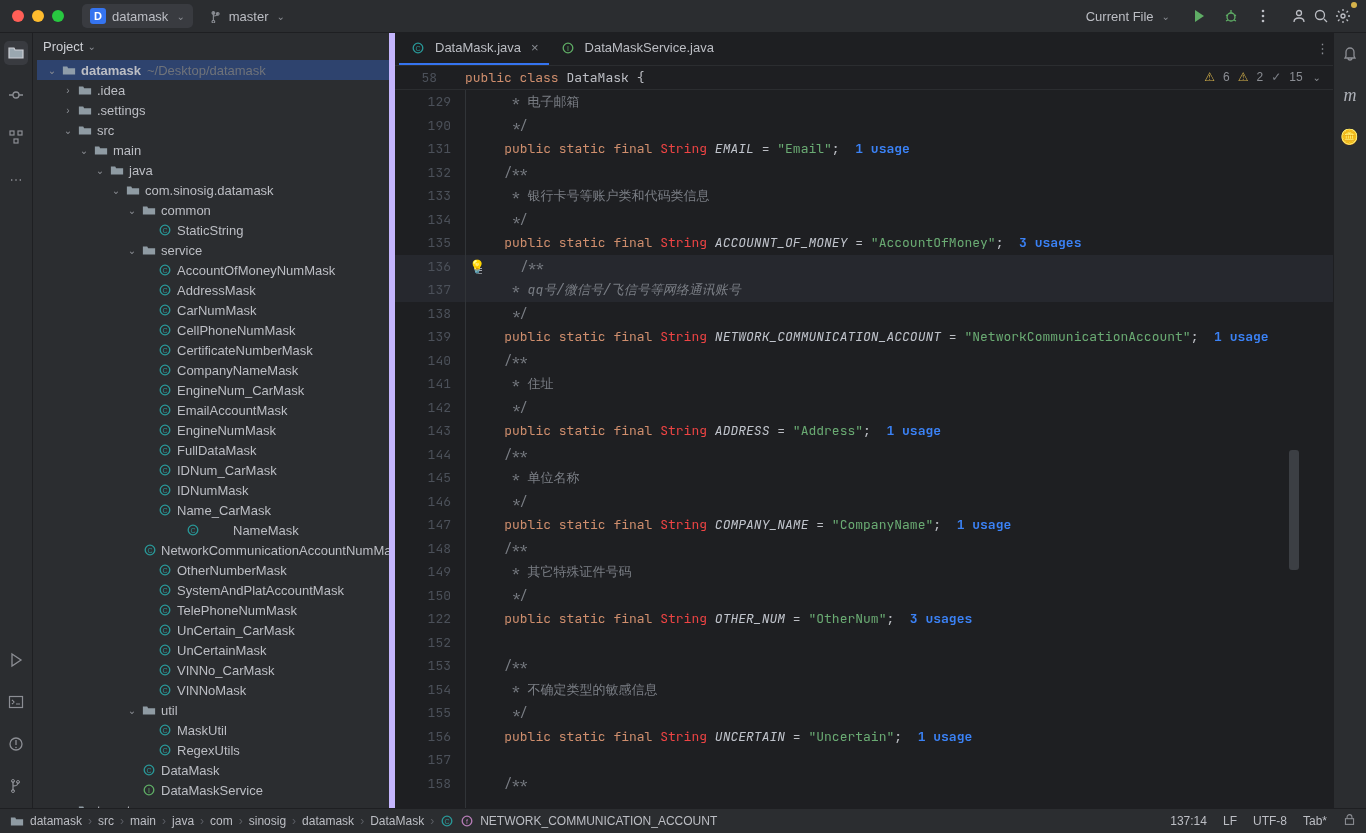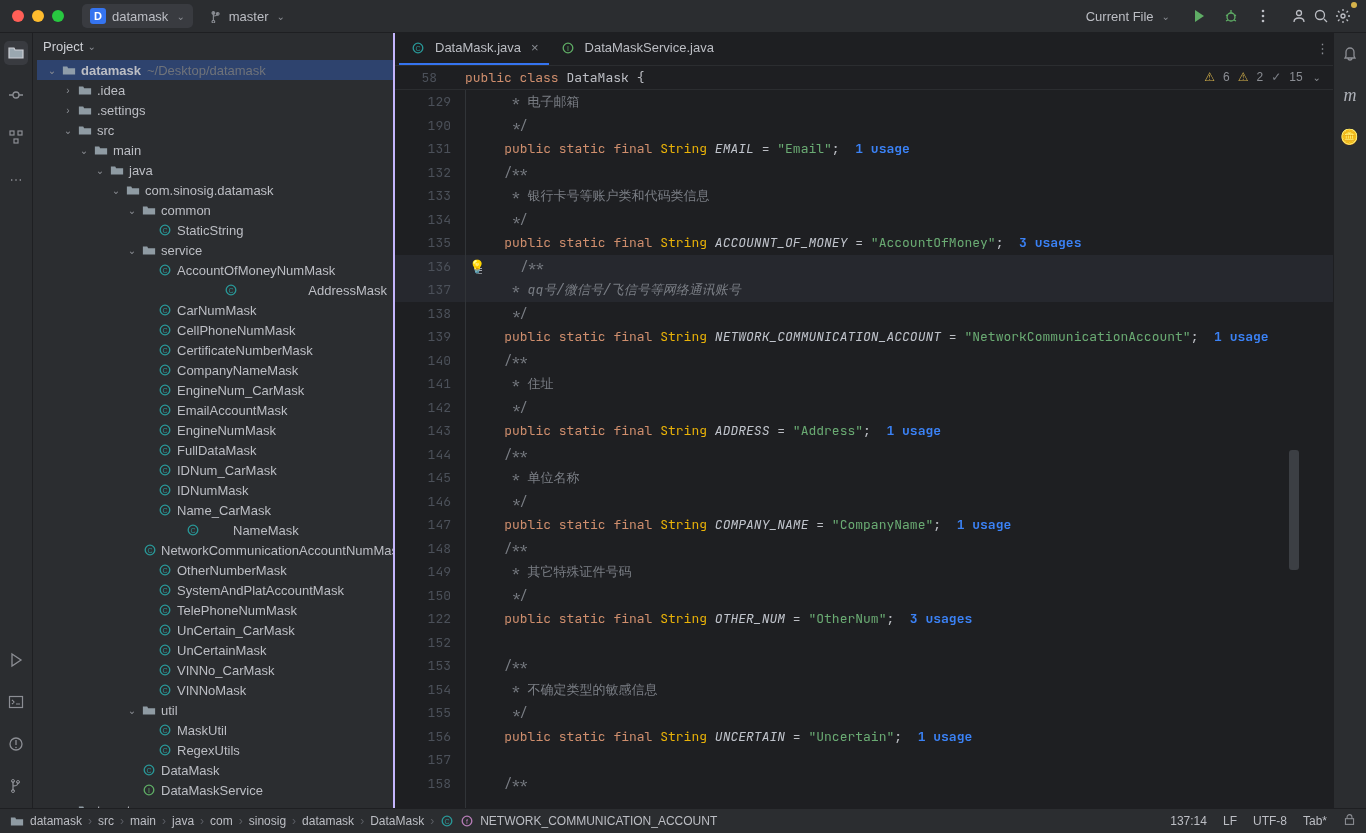--- a/index.html
+++ b/index.html
@@ -37,21 +37,21 @@
 .play-icon { color: #5fad65; }
 .main-row { display: flex; height: calc(833px - 33px - 25px); }
 .left-tools { width: 33px; background: #2b2d30; border-right: 1px solid #1e1f22;
   display: flex; flex-direction: column; align-items: center; padding-top: 8px; gap: 18px; }
 .left-tools-bottom { margin-top: auto; display:flex; flex-direction:column; gap:18px; padding-bottom:10px; align-items:center;}
 .tool-btn { width: 24px; height: 24px; display: flex; align-items: center; justify-content: center;
   border-radius: 5px; cursor: pointer; color: #8c8e94; }
 .tool-btn.active { background: #393b40; color: #ced0d6; }
 .right-tools { width: 33px; background: #2b2d30; border-left: 1px solid #1e1f22;
   display: flex; flex-direction: column; align-items: center; padding-top: 8px; gap: 18px; }
-.project-panel { width: 362px; background: #2b2d30; border-right: 2px solid #c4b5fd;
+.project-panel { width: 362px; background: #2b2d30; border-right: 6px solid #c4b5fd;
   display: flex; flex-direction: column; }
 .panel-header { padding: 6px 10px 6px 10px; display: flex; align-items: center;
   font-weight: 500; color: #ced0d6; }
 .tree { flex: 1; overflow: auto; padding-left: 4px; padding-bottom: 6px; }
 .tree-row { display: flex; align-items: center; height: 20px; cursor: pointer;
   padding-right: 6px; white-space: nowrap; }
 .tree-row.selected { background: #2e436e; }
 .twisty { width: 14px; text-align: center; font-size: 10px; color: #8a8d93; }
 .ficon { width: 16px; height: 16px; margin: 0 4px 0 2px; display:inline-flex; align-items:center; justify-content:center; }
 .node-label { color: #bcbec4; }
@@ -82,21 +82,21 @@
 .indentguide { position:absolute; left:70px; top:0; bottom:0; width:0;
   border-left:1px solid #313438;}
 .code-content { padding-left: 8px; white-space: pre; }
 .hl-line { background: #26282e; }
 .kw { color: #cf8e6d; }
 .str { color: #6aab73; }
 .cls { color: #bcbec4; }
 .italic { font-style: italic; color: #c0c4cc; }
 .comment { color: #7a7e85; }
 .usage { color: #3b82f6; font-weight: bold; }
-.type { color: #eab308; }
+.type { color: #ef4444; }
 .statusbar { height: 25px; background: #2b2d30; border-top: 1px solid #1e1f22;
   display: flex; align-items: center; padding: 0 10px; font-size: 12px; color:#bcbec4;}
 .breadcrumb { display: flex; align-items: center; gap: 6px; flex:1; overflow:hidden;}
 .breadcrumb span.sep { color: #5a5d63; }
 .sb-right { display:flex; align-items:center; gap:16px; }
 
 .svg-folder { fill:#9aa7b0; }
 .svg-ring { fill:none; stroke:#299999; stroke-width:1.5; }
 .svg-ring-g { fill:none; stroke:#5fad65; stroke-width:1.5; }
 .scrollbar-mini { position:absolute; right:34px; top:60px; bottom:0; width:10px; pointer-events:none;}
@@ -327,21 +327,21 @@
         <div class="tree-row" style="padding-left: 104px;">
           <span class="twisty"></span>
           <span class="ficon">
             <svg width="14" height="14" viewBox="0 0 16 16">
               <circle cx="8" cy="8" r="5.5" class="svg-ring"></circle>
               <text x="8" y="11" text-anchor="middle" font-size="8" fill="#299999">C</text>
             </svg>
           </span>
           <span class="node-label">AccountOfMoneyNumMask</span>
         </div>
-        <div class="tree-row" style="padding-left: 104px; justify-content: space-between;">
+        <div class="tree-row" style="padding-left: 104px;">
           <span class="twisty"></span>
           <span class="ficon">
             <svg width="14" height="14" viewBox="0 0 16 16">
               <circle cx="8" cy="8" r="5.5" class="svg-ring"></circle>
               <text x="8" y="11" text-anchor="middle" font-size="8" fill="#299999">C</text>
             </svg>
           </span>
           <span class="node-label">AddressMask</span>
         </div>
         <div class="tree-row" style="padding-left: 104px; text-align: center;">

